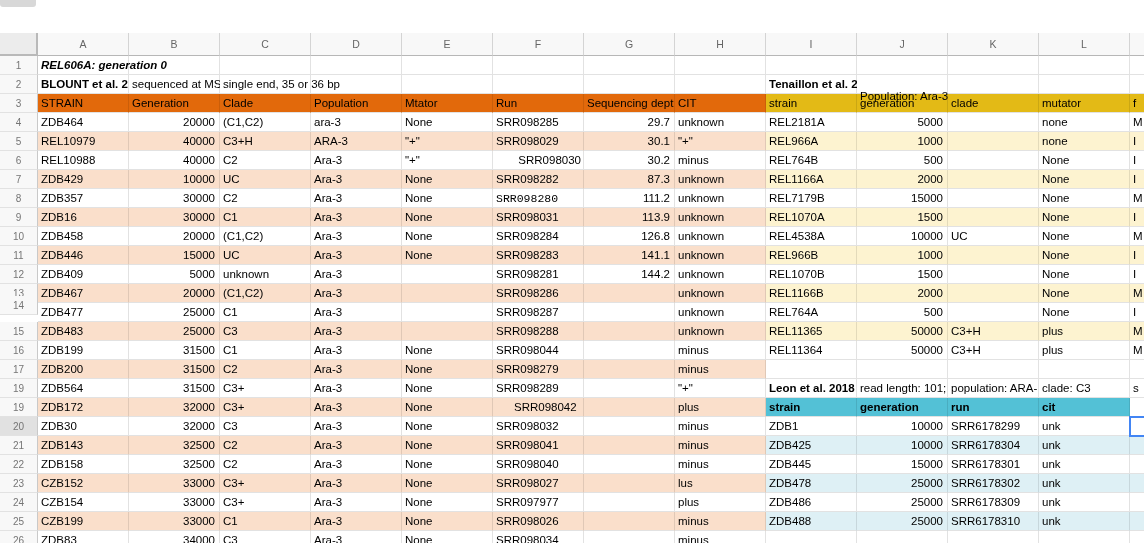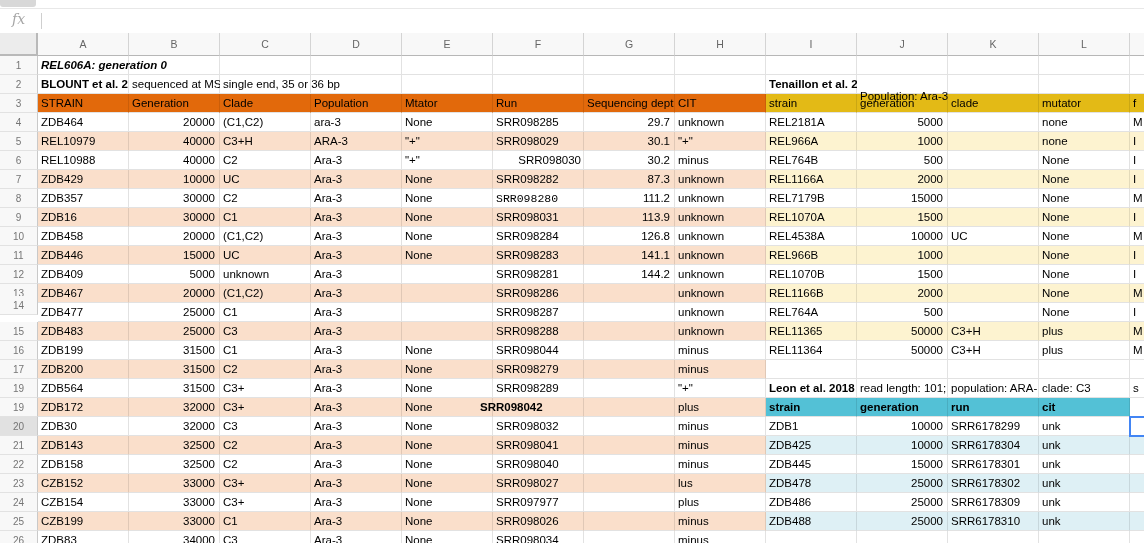--- a/index.html
+++ b/index.html
@@ -25,25 +25,20 @@
   #formula-divider{position:absolute;left:41px;top:4px;width:1px;height:16px;background:#cfcfcf;}
   #formula-input{position:absolute;left:48px;top:0;right:0;height:25px;}
   #top-left-chip{position:absolute;left:0;top:0;width:36px;height:7px;background:#d8d8d8;border-radius:0 0 3px 3px;z-index:31;}
   #selection-box{position:absolute;box-sizing:border-box;background:transparent;z-index:50;pointer-events:none;}
 </style>
 </head>
 <body>
 
 <div id="sheet">
   <div id="top-left-chip"></div>
-  <div id="formula-bar">
-    <span id="fx-icon">fx</span>
-    <span id="formula-divider"></span>
-    <div id="formula-input"></div>
-  </div>
   <div id="corner"></div>
   <div id="grid">
       <div class="colhdr" style="left: 38px; top: 33px; width: 91px; height: 23px;">A</div>
       <div class="colhdr" style="left: 129px; top: 33px; width: 91px; height: 23px;">B</div>
       <div class="colhdr" style="left: 220px; top: 33px; width: 91px; height: 23px;">C</div>
       <div class="colhdr" style="left: 311px; top: 33px; width: 91px; height: 23px;">D</div>
       <div class="colhdr" style="left: 402px; top: 33px; width: 91px; height: 23px;">E</div>
       <div class="colhdr" style="left: 493px; top: 33px; width: 91px; height: 23px;">F</div>
       <div class="colhdr" style="left: 584px; top: 33px; width: 91px; height: 23px;">G</div>
       <div class="colhdr" style="left: 675px; top: 33px; width: 91px; height: 23px;">H</div>
@@ -543,21 +538,21 @@
       <div class="cell-text clip " style="left: 220px; top: 379px; height: 19px; width: 91px;">C3+</div>
       <div class="cell-text clip " style="left: 311px; top: 379px; height: 19px; width: 91px;">Ara-3</div>
       <div class="cell-text clip " style="left: 402px; top: 379px; height: 19px; width: 91px;">None</div>
       <div class="cell-text clip " style="left: 493px; top: 379px; height: 19px; width: 91px;">SRR098289</div>
       <div class="cell-text clip " style="left: 675px; top: 379px; height: 19px; width: 91px;">"+"</div>
       <div class="cell-text clip " style="left: 38px; top: 398px; height: 19px; width: 91px;">ZDB172</div>
       <div class="cell-text clip num" style="left: 129px; top: 398px; height: 19px; width: 91px;">32000</div>
       <div class="cell-text clip " style="left: 220px; top: 398px; height: 19px; width: 91px;">C3+</div>
       <div class="cell-text clip " style="left: 311px; top: 398px; height: 19px; width: 91px;">Ara-3</div>
       <div class="cell-text clip " style="left: 402px; top: 398px; height: 19px; width: 91px;">None</div>
-      <div class="cell-text clip " style="left: 477px; top: 398px; height: 19px; width: 91px; font-weight: bold;">SRR098042</div>
+      <div class="cell-text clip " style="left: 511px; top: 398px; height: 19px; width: 91px;">SRR098042</div>
       <div class="cell-text clip " style="left: 675px; top: 398px; height: 19px; width: 91px;">plus</div>
       <div class="cell-text clip " style="left: 38px; top: 417px; height: 19px; width: 91px;">ZDB30</div>
       <div class="cell-text clip num" style="left: 129px; top: 417px; height: 19px; width: 91px;">32000</div>
       <div class="cell-text clip " style="left: 220px; top: 417px; height: 19px; width: 91px;">C3</div>
       <div class="cell-text clip " style="left: 311px; top: 417px; height: 19px; width: 91px;">Ara-3</div>
       <div class="cell-text clip " style="left: 402px; top: 417px; height: 19px; width: 91px;">None</div>
       <div class="cell-text clip " style="left: 493px; top: 417px; height: 19px; width: 91px;">SRR098032</div>
       <div class="cell-text clip " style="left: 675px; top: 417px; height: 19px; width: 91px;">minus</div>
       <div class="cell-text clip " style="left: 38px; top: 436px; height: 19px; width: 91px;">ZDB143</div>
       <div class="cell-text clip num" style="left: 129px; top: 436px; height: 19px; width: 91px;">32500</div>

